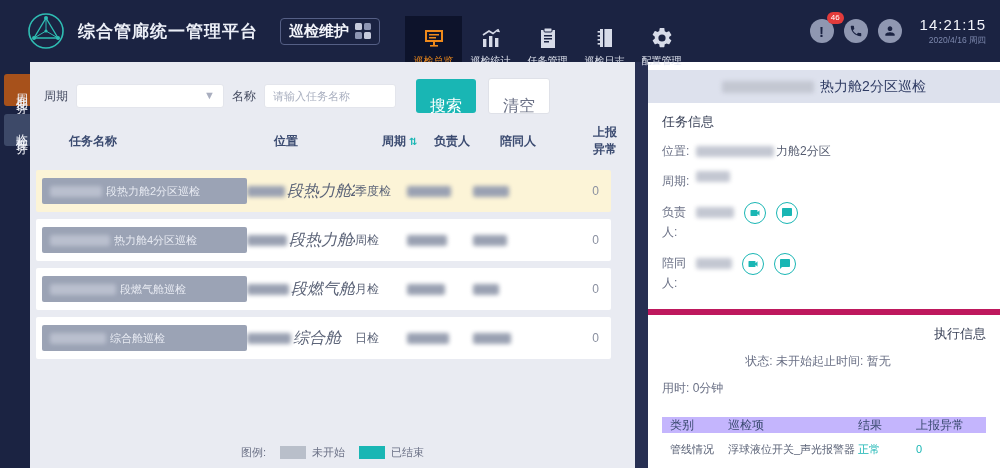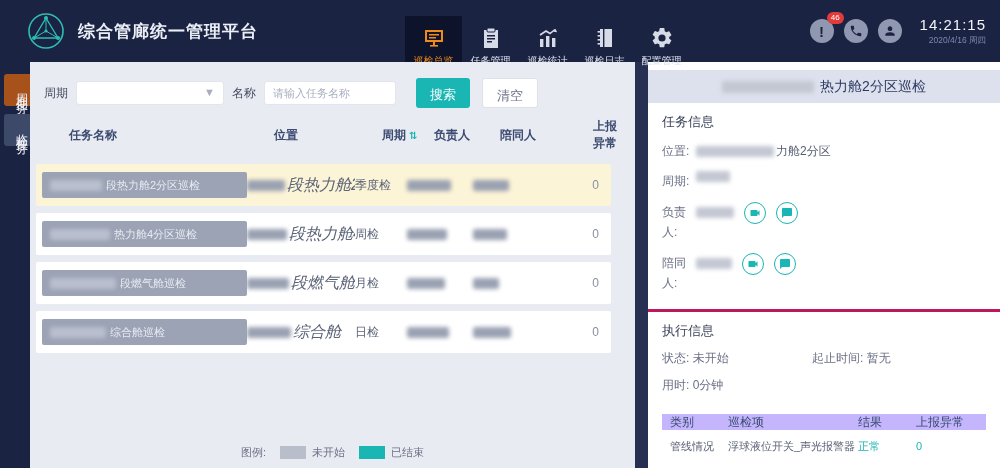--- a/index.html
+++ b/index.html
@@ -50,21 +50,21 @@
   .main { width:605px; background:#e9ebf2; position:relative; }
 
   
   .filters { display:flex; align-items:center; gap:8px; padding:16px 14px 10px 14px; font-size:12px; color:#444b60; }
   .select { width:148px; height:24px; background:#fff; border:1px solid #e3e5ec; border-radius:3px;
     position:relative; cursor:pointer; }
   .select .arrow { position:absolute; right:8px; top:4px; color:#a9aebf; font-size:11px; }
   .text-input { width:132px; height:24px; background:#fff; border:1px solid #e3e5ec; border-radius:3px;
     font-size:11px; padding:0 8px; color:#333; font-family:"Liberation Sans",sans-serif; }
   .text-input::placeholder { color:#aab0c0; }
-  .btn { height:30px; padding:8px 14px; border-radius:3px; font-size:13px; cursor:pointer;
+  .btn { height:24px; padding:17px 14px; border-radius:3px; font-size:16px; cursor:pointer;
     border:none; font-family:"Liberation Sans",sans-serif; }
   .btn-search { background:#19b6b4; color:#fff; margin-left:12px; }
   .btn-clear { background:#fff; color:#6b7186; border:1px solid #dfe1e8; margin-left:4px; }
 
   
   .cols { display:grid; grid-template-columns:205px 108px 52px 66px 92px 1fr; align-items:center;
     padding:0 18px 0 12px; }
   .thead { height:26px; font-size:12px; font-weight:bold; color:#3a4a70;padding-left:39px; }
   .thead .right, .trow .right { text-align:right; }
   .sort-icon { color:#19b6b4; font-size:10px; margin-left:3px; }
@@ -96,21 +96,21 @@
   .detail-title { margin:8px 0 0 0; height:33px; background:#dde1ed; display:flex; align-items:center;
     justify-content:center; gap:2px; color:#2f3b63; font-size:14px; font-weight:normal; }
   .section { padding:10px 14px 6px 14px; }
   .section-h { font-size:13px; color:#3a4258; margin-bottom:10px; }
   .info-line { display:flex; font-size:12px; color:#6b7186; margin-bottom:10px; align-items:flex-start; }
   .info-line .lbl { width:34px; flex:0 0 34px; line-height:1.7; }
   .info-line .val { color:#555c70; line-height:1.7; display:flex; align-items:center; gap:10px; flex-wrap:nowrap; }
   .icon-circle { width:22px; height:22px; border-radius:50%; border:1.5px solid #19b6b4;
     display:inline-flex; align-items:center; justify-content:center; cursor:pointer; }
   .icon-circle svg { width:12px; height:12px; fill:#19b6b4; }
-  .exec-sep { border-top:3px solid #be185d; }
+  .exec-sep { border-top:6px solid #be185d;text-align:right; }
   .exec-grid { display:flex; font-size:12px; color:#6b7186; margin-bottom:10px; }
   .exec-grid .cell1 { width:150px; }
   .dtable { margin:4px 14px; }
   .dt-cols { display:grid; grid-template-columns:58px 1fr 58px 62px; align-items:center; padding:0 8px; }
   .dt-head { background:#c4b5fd; height:16px; font-size:12px; color:#3a4a70; }
   .dt-row { height:32px; font-size:11px; color:#5c6478; }
   .teal-text { color:#19b6b4; }
 </style>
 </head>
 <body>
@@ -120,52 +120,61 @@
     <svg class="logo" viewBox="0 0 40 40">
       <circle cx="20" cy="20" r="17" fill="none" stroke="#2fbdb3" stroke-width="1.6"></circle>
       <path d="M20 7 L32 27 L8 27 Z" fill="none" stroke="#2fbdb3" stroke-width="1.4"></path>
       <path d="M20 7 L20 20 M8 27 L20 20 M32 27 L20 20" fill="none" stroke="#2fbdb3" stroke-width="1"></path>
       <circle cx="20" cy="7" r="2" fill="#2fbdb3"></circle>
         <circle cx="8" cy="27" r="2" fill="#2fbdb3"></circle>
       <circle cx="32" cy="27" r="2" fill="#2fbdb3"></circle>
         <circle cx="20" cy="20" r="1.6" fill="#2fbdb3"></circle>
     </svg>
     <span class="app-title">综合管廊统一管理平台</span>
+    <span class="module-box">
+      <span>巡检维护</span>
+      <span class="apps-icon">
+          <i></i>
+          <i class="dim"></i>
+          <i class="dim"></i>
+          <i></i>
+        </span>
+    </span>
   </div>
 
   <div class="nav">
     <div class="nav-item active">
       <svg viewBox="0 0 24 24" stroke-width="0">
         <path d="M3 4h18v12H3z M5 6h14v8H5z" fill-rule="evenodd"></path>
           <rect x="7" y="8" width="10" height="1.5"></rect>
           <rect x="7" y="11" width="7" height="1.5"></rect>
           <rect x="11" y="16" width="2" height="3"></rect>
           <rect x="8" y="19" width="8" height="1.6"></rect>
       </svg>
       <span class="nlabel">巡检总览</span>
     </div>
     <div class="nav-item">
       <svg viewBox="0 0 24 24" stroke-width="0">
+        <rect x="4" y="13" width="3.4" height="8"></rect>
+          <rect x="10" y="10" width="3.4" height="11"></rect>
+          <rect x="16" y="12" width="3.4" height="9"></rect>
+        <path d="M4 9 L10 5 L14 7.5 L19 3.5" fill="none" stroke-width="1.6"></path>
+          <path d="M19.5 2.8 l1.6 3.4 -3.6-.4z" stroke-width="0"></path>
+      </svg>
+      <span class="nlabel">巡检统计</span>
+    </div>
+    <div class="nav-item">
+      <svg viewBox="0 0 24 24" stroke-width="0">
         <path d="M5 4h14v18H5z"></path>
           <rect x="8" y="2" width="8" height="4" rx="1" stroke="#1b2342" stroke-width="1" fill="#d7dbe8"></rect>
           <rect x="8" y="9" width="8" height="1.5" fill="#1b2342"></rect>
           <rect x="8" y="12" width="8" height="1.5" fill="#1b2342"></rect>
           <rect x="8" y="15" width="5" height="1.5" fill="#1b2342"></rect>
       </svg>
       <span class="nlabel">任务管理</span>
-    </div>
-    <div class="nav-item">
-      <svg viewBox="0 0 24 24" stroke-width="0">
-        <rect x="4" y="13" width="3.4" height="8"></rect>
-          <rect x="10" y="10" width="3.4" height="11"></rect>
-          <rect x="16" y="12" width="3.4" height="9"></rect>
-        <path d="M4 9 L10 5 L14 7.5 L19 3.5" fill="none" stroke-width="1.6"></path>
-          <path d="M19.5 2.8 l1.6 3.4 -3.6-.4z" stroke-width="0"></path>
-      </svg>
-      <span class="nlabel">巡检统计</span>
     </div>
     <div class="nav-item">
       <svg viewBox="0 0 24 24" stroke-width="0">
         <path d="M7 3h12v18H7z"></path>
           <rect x="4.6" y="5" width="3" height="1.6"></rect>
           <rect x="4.6" y="9" width="3" height="1.6"></rect>
           <rect x="4.6" y="13" width="3" height="1.6"></rect>
           <rect x="4.6" y="17" width="3" height="1.6"></rect>
           <rect x="10" y="3" width="1.4" height="18" fill="#1b2342"></rect>
       </svg>

